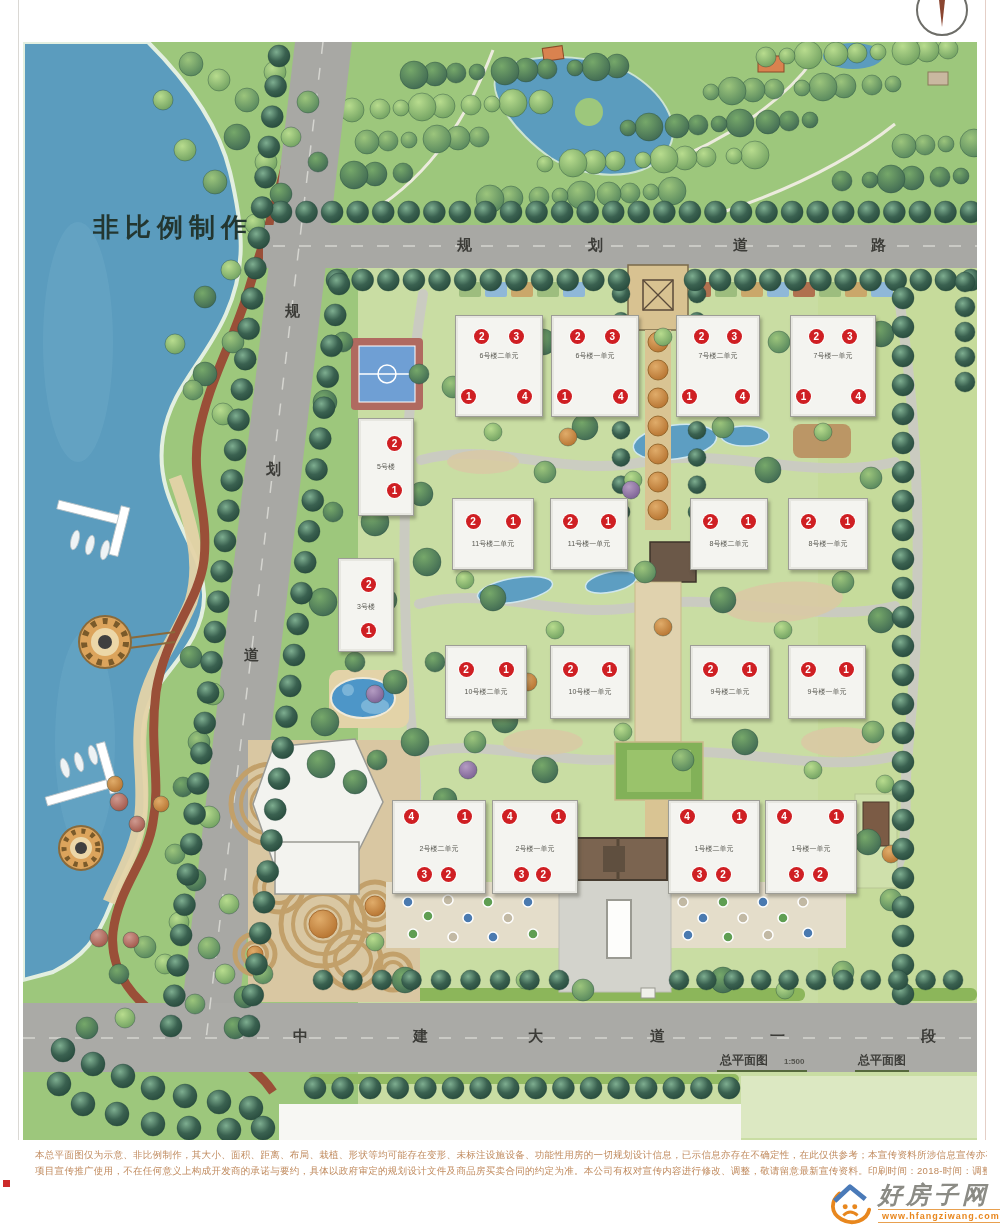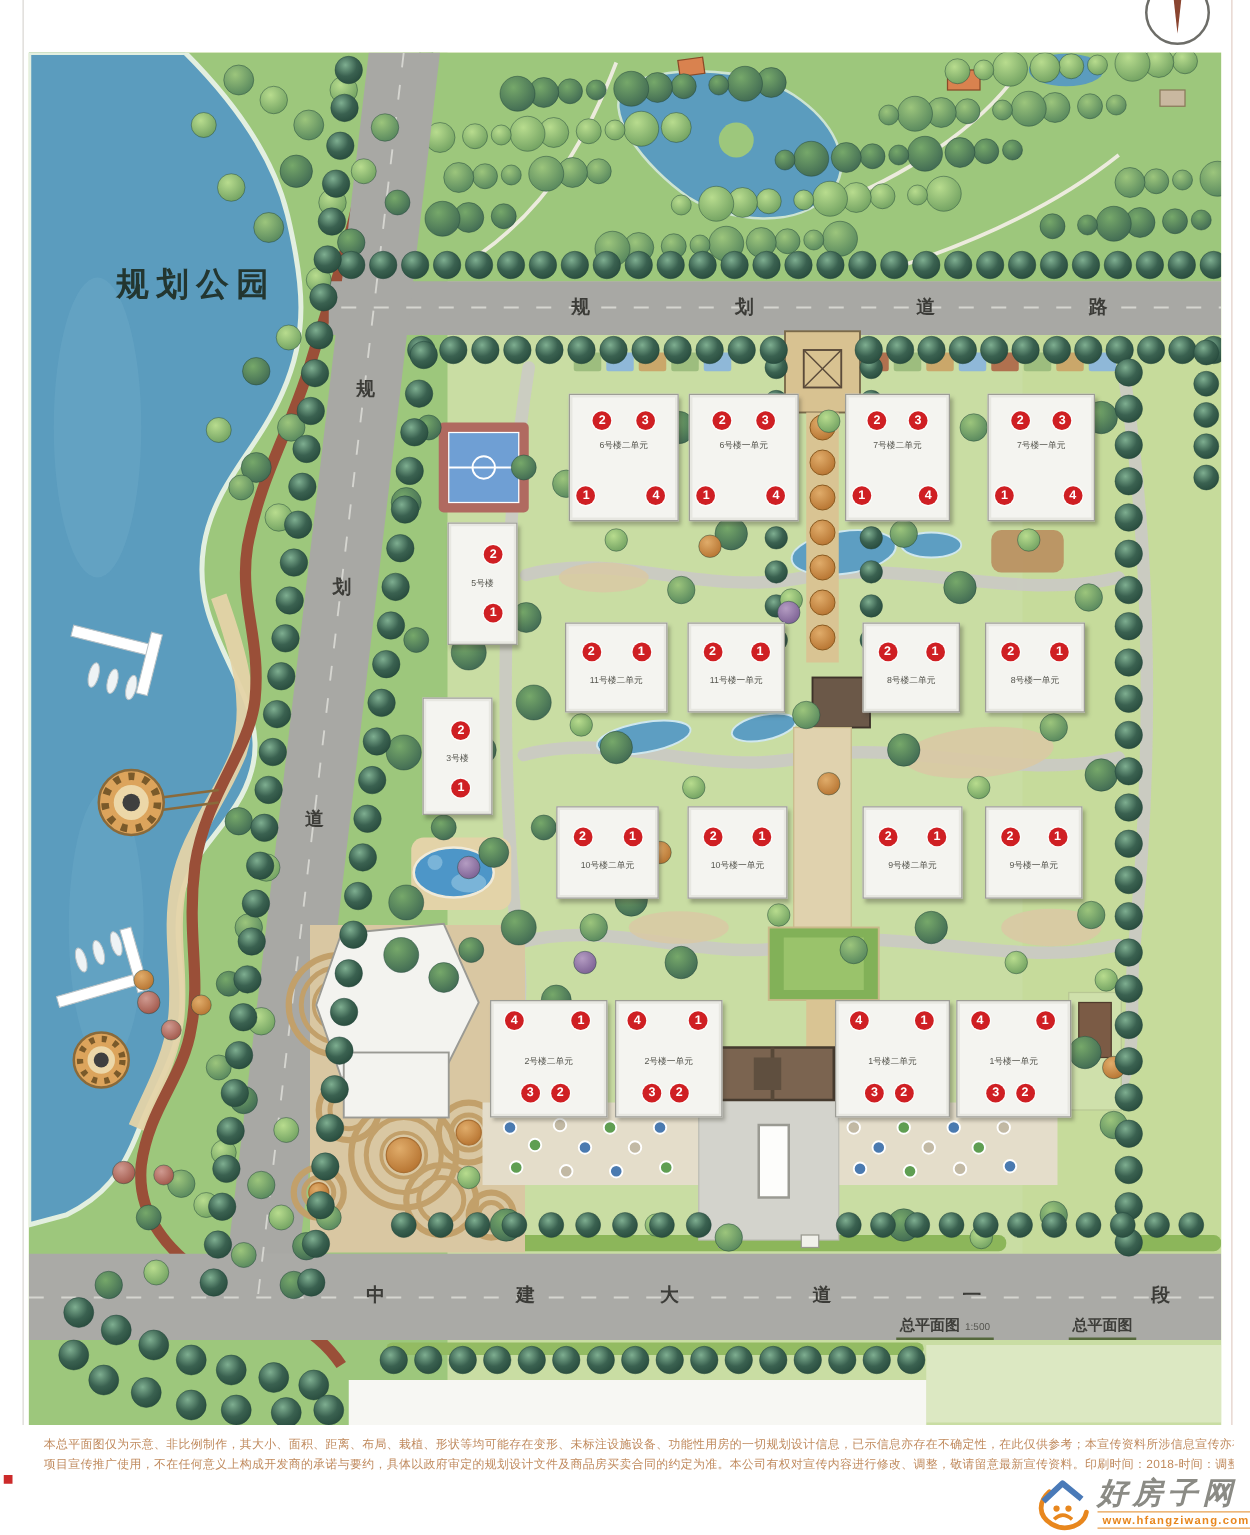--- a/index.html
+++ b/index.html
@@ -9,21 +9,21 @@
   .vline.left{left:18px;background:#dad8d4;}
   .vline.right{left:985px;background:#e4cfc7;}
   .map{position:absolute;left:23px;top:42px;width:954px;height:1098px;overflow:hidden;background:#c9dda3;}
   .map svg{position:absolute;left:0;top:0;}
   
   .park-label{position:absolute;left:70px;top:168px;font-size:26px;font-weight:700;
       letter-spacing:6px;color:#233630;white-space:nowrap;}
   .rc{position:absolute;font-size:15px;font-weight:700;color:#3c3c38;white-space:nowrap;}
   .plan-title{position:absolute;font-size:12px;font-weight:700;color:#3e3e3a;
       border-bottom:2px solid #55683c;padding:0 3px 1px 3px;white-space:nowrap;}
-  .plan-title .scale{font-size:8px;font-weight:400;margin-left:4px;color:#55554f;}
+  .plan-title .scale{font-size:8px;font-weight:700;margin-left:16px;color:#55554f;}
   
   #buildings-layer{position:absolute;left:0;top:0;width:954px;height:1098px;}
   .building{position:absolute;background:#f4f4f0;border:1px solid #9d9d96;
       box-shadow:2px 3px 3px rgba(60,60,50,.35), inset 0 0 0 2px #e7e7e1;}
   .blabel{position:absolute;left:0;width:100%;text-align:center;font-size:7px;
       color:#56564f;white-space:nowrap;letter-spacing:0;}
   .badge{position:absolute;width:15px;height:15px;border-radius:50%;background:#cf1f23;
       color:#ffffff;font-size:10px;font-weight:700;text-align:center;line-height:15px;
       box-shadow:0 0 0 1px rgba(255,255,255,.8);}
   
@@ -817,21 +817,21 @@
           <span class="badge" style="left: 28.14px; top: 17.46px;">2</span>
           <span class="badge" style="left: 28.14px; top: 63.54px;">1</span>
         </div>
         <div class="building" style="left: 315px; top: 516px; width: 54px; height: 92px;">
           <div class="blabel" style="top: 42.84px;">3号楼</div>
           <span class="badge" style="left: 22.2px; top: 18.26px;">2</span>
           <span class="badge" style="left: 22.2px; top: 64.26px;">1</span>
         </div>
       </div>
 
-    <div class="park-label">规划公园</div>
+    <div class="park-label">非比例制作</div>
 
     <span class="rc" style="left:434px;top:194px">规</span>
     <span class="rc" style="left:565px;top:194px">划</span>
     <span class="rc" style="left:710px;top:194px">道</span>
     <span class="rc" style="left:848px;top:194px">路</span>
 
     <span class="rc" style="left:262px;top:260px">规</span>
     <span class="rc" style="left:243px;top:418px">划</span>
     <span class="rc" style="left:221px;top:604px">道</span>
 

